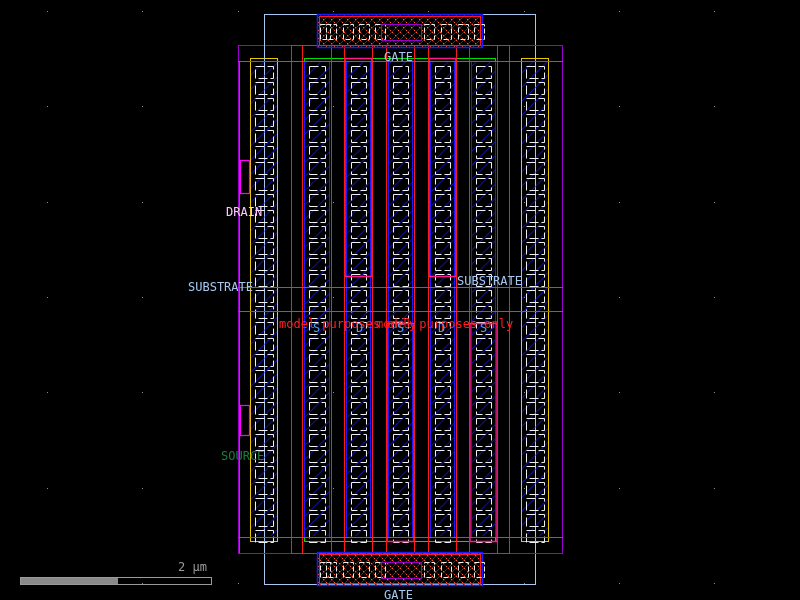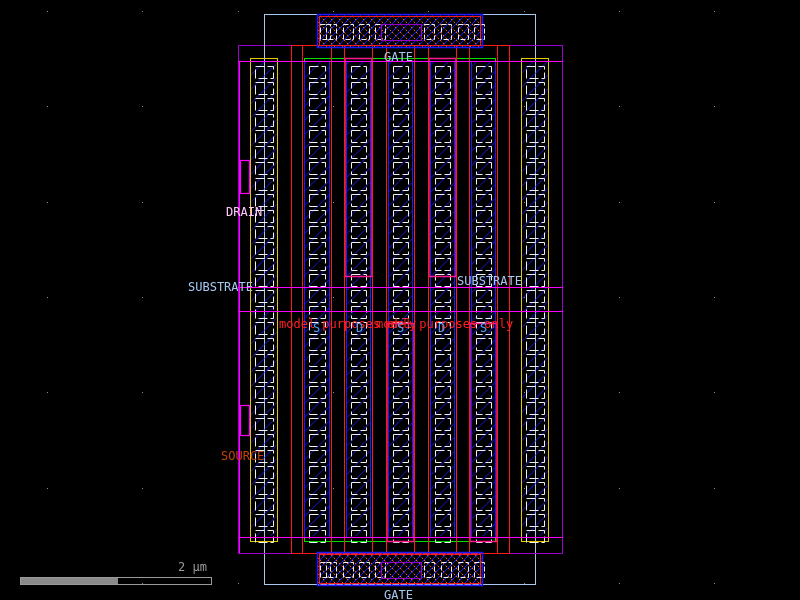--- a/index.html
+++ b/index.html
@@ -391,21 +391,21 @@
       <rect x="441.5" y="562.5" width="10" height="15" fill="none" stroke="#f0f0f0" stroke-dasharray="5,2"></rect>
       <rect x="458.5" y="562.5" width="10" height="15" fill="none" stroke="#f0f0f0" stroke-dasharray="5,2"></rect>
       <rect x="474.5" y="562.5" width="10" height="15" fill="none" stroke="#f0f0f0" stroke-dasharray="5,2"></rect>
       <rect x="381.5" y="562.5" width="40" height="16" fill="none" stroke="#9900cc"></rect>
     </g>
 </svg>
 
 <div class="lbl" style="left:384px;top:23px;color:#a6c8f0;">GATE</div>
 <div class="lbl" style="left:384px;top:561px;color:#a6c8f0;">GATE</div>
 <div class="lbl" style="left:226px;top:178px;color:#ffc8ff;">DRAIN</div>
-<div class="lbl" style="left:221px;top:422px;color:#c2410c;">SOURCE</div>
+<div class="lbl" style="left:221px;top:422px;color:#15803d;">SOURCE</div>
 <div class="lbl" style="left:188px;top:253px;color:#a6c8f0;">SUBSTRATE</div>
 <div class="lbl" style="left:457px;top:247px;color:#a6c8f0;">SUBSTRATE</div>
 <div class="lbl" style="left:279px;top:290px;color:#ff2020;">model purposes only</div>
 <div class="lbl" style="left:376px;top:290px;color:#ff2020;">model purposes only</div>
 <div id="terms">
     <div class="lbl" style="left: 313px; top: 294px; color: rgb(74, 160, 255);">S</div>
     <div class="lbl" style="left: 356px; top: 294px; color: rgb(74, 160, 255);">D</div>
     <div class="lbl" style="left: 397px; top: 294px; color: rgb(74, 160, 255);">S</div>
     <div class="lbl" style="left: 438px; top: 294px; color: rgb(74, 160, 255);">D</div>
     <div class="lbl" style="left: 480px; top: 294px; color: rgb(74, 160, 255);">S</div>

